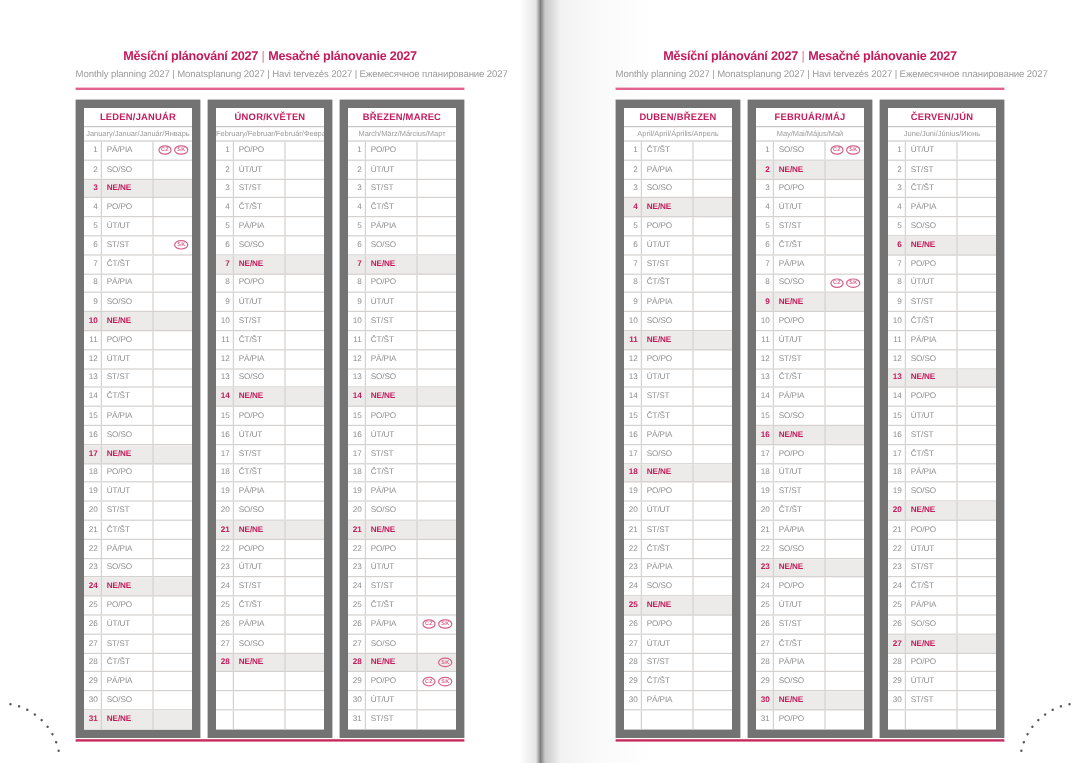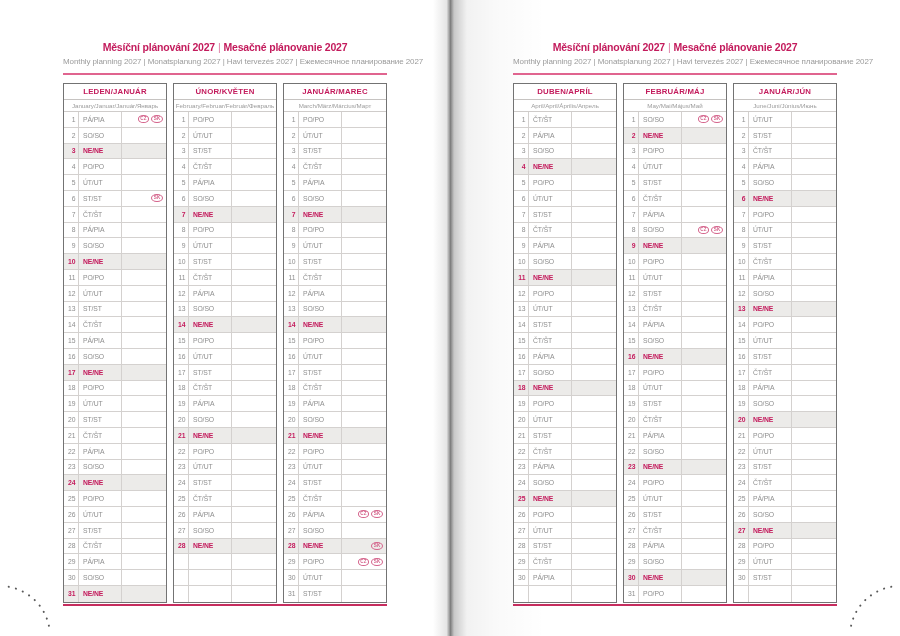--- a/index.html
+++ b/index.html
@@ -10,21 +10,21 @@
   .page-left{left:0}
   .page-right{left:450px;background:linear-gradient(to right,rgba(0,0,0,0.07) 0,rgba(0,0,0,0.025) 45px,rgba(0,0,0,0) 95px)}
   .page-inner{padding:40px 63px 0 63px;position:relative}
   .title{margin:0;text-align:center;font-size:10.5px;line-height:14px;font-weight:bold;
          color:#c31b5c;letter-spacing:-0.2px;white-space:nowrap}
   .sep{color:#dd7ba2;font-weight:normal;padding:0 3px}
   .subtitle{margin-top:3px;text-align:left;font-size:8px;line-height:10px;color:#9b9b9b;
             letter-spacing:-0.1px;white-space:nowrap}
   .title-rule{margin-top:6px;height:2px;background:#e0648f}
   .months{display:flex;gap:6px;margin-top:8px}
-  .month{width:104px;box-sizing:border-box;border:1px solid #737373;background:#fff}
+  .month{width:104px;box-sizing:border-box;border:7px solid #737373;background:#fff}
   .m-name{height:15px;line-height:15px;text-align:center;color:#c31b5c;font-weight:bold;
           font-size:7.8px;letter-spacing:0.2px;border-bottom:1px solid #c6c3c1;white-space:nowrap}
   .m-sub{height:11px;line-height:11px;text-align:center;color:#9b9b9b;font-size:6.2px;
          border-bottom:1px solid #cfccca;white-space:nowrap;overflow:hidden}
   .day-row{display:flex;height:15.8px;box-sizing:border-box;border-bottom:1px solid #d4d1cf;align-items:stretch}
   .day-row:last-child{border-bottom:none}
   .cell{display:flex;align-items:center;box-sizing:border-box}
   .c-num{width:15px;justify-content:flex-end;padding-right:2.5px;border-right:1px solid #d4d1cf;
          font-size:6.8px;color:#8e8e8e}
   .c-day{width:43px;padding-left:4px;border-right:1px solid #d4d1cf;font-size:6.8px;color:#8e8e8e;
@@ -374,21 +374,21 @@
                 <span class="cell c-note"></span>
               </div>
               <div class="day-row">
                 <span class="cell c-num"></span>
                 <span class="cell c-day"></span>
                 <span class="cell c-note"></span>
               </div>
             </div>
           </div>
           <div class="month">
-            <div class="m-name">JANUÁR/MAREC</div>
+            <div class="m-name">BŘEZEN/MAREC</div>
             <div class="m-sub">March/März/Március/Март</div>
             <div class="m-rows">
               <div class="day-row">
                 <span class="cell c-num">1</span>
                 <span class="cell c-day">PO/PO</span>
                 <span class="cell c-note"></span>
               </div>
               <div class="day-row">
                 <span class="cell c-num">2</span>
                 <span class="cell c-day">ÚT/UT</span>
@@ -554,21 +554,21 @@
     </div>
   </section>
 
   <section class="page page-right">
     <div class="page-inner">
       <h1 class="title"><span>Měsíční plánování 2027</span><span class="sep">|</span><span>Mesačné plánovanie 2027</span></h1>
       <div class="subtitle">Monthly planning 2027 | Monatsplanung 2027 | Havi tervezés 2027 | Ежемесячное планирование 2027</div>
       <div class="title-rule"></div>
       <div class="months">
           <div class="month">
-            <div class="m-name">DUBEN/APRÍL</div>
+            <div class="m-name">DUBEN/BŘEZEN</div>
             <div class="m-sub">April/April/Április/Апрель</div>
             <div class="m-rows">
               <div class="day-row">
                 <span class="cell c-num">1</span>
                 <span class="cell c-day">ČT/ŠT</span>
                 <span class="cell c-note"></span>
               </div>
               <div class="day-row">
                 <span class="cell c-num">2</span>
                 <span class="cell c-day">PÁ/PIA</span>
@@ -882,21 +882,21 @@
                 <span class="cell c-note"></span>
               </div>
               <div class="day-row">
                 <span class="cell c-num">31</span>
                 <span class="cell c-day">PO/PO</span>
                 <span class="cell c-note"></span>
               </div>
             </div>
           </div>
           <div class="month">
-            <div class="m-name">JANUÁR/JÚN</div>
+            <div class="m-name">ČERVEN/JÚN</div>
             <div class="m-sub">June/Juni/Június/Июнь</div>
             <div class="m-rows">
               <div class="day-row">
                 <span class="cell c-num">1</span>
                 <span class="cell c-day">ÚT/UT</span>
                 <span class="cell c-note"></span>
               </div>
               <div class="day-row">
                 <span class="cell c-num">2</span>
                 <span class="cell c-day">ST/ST</span>

